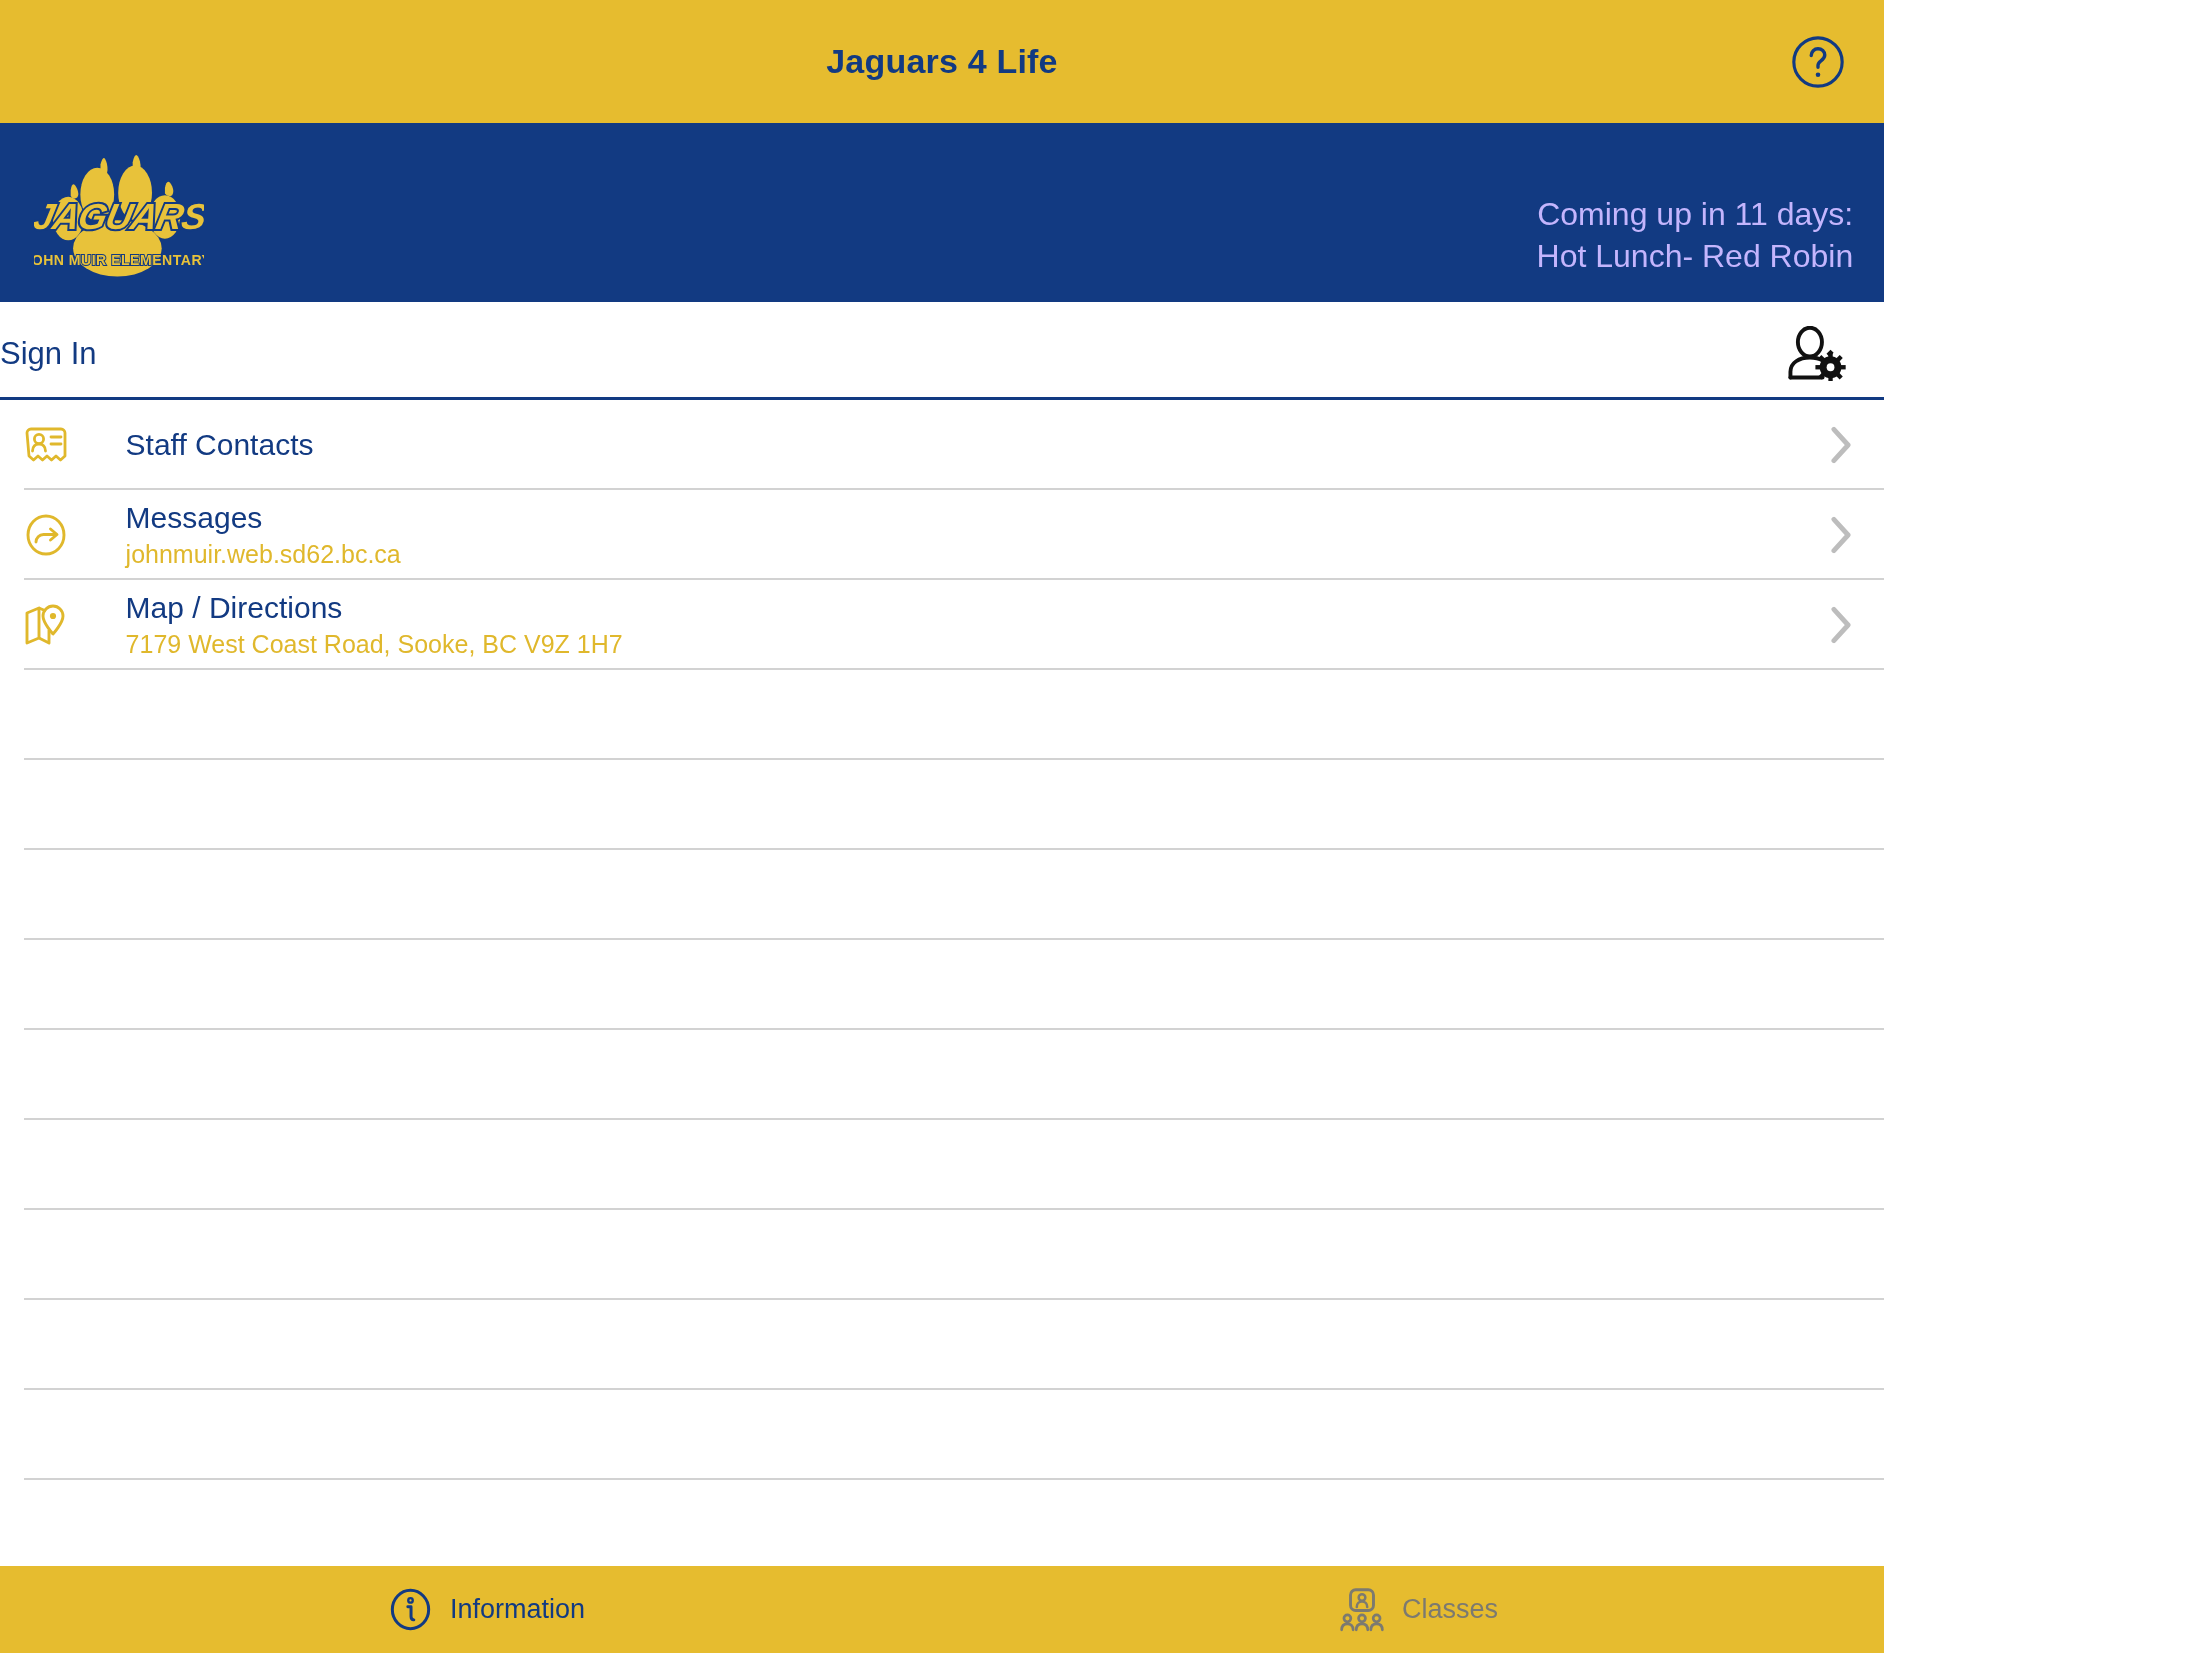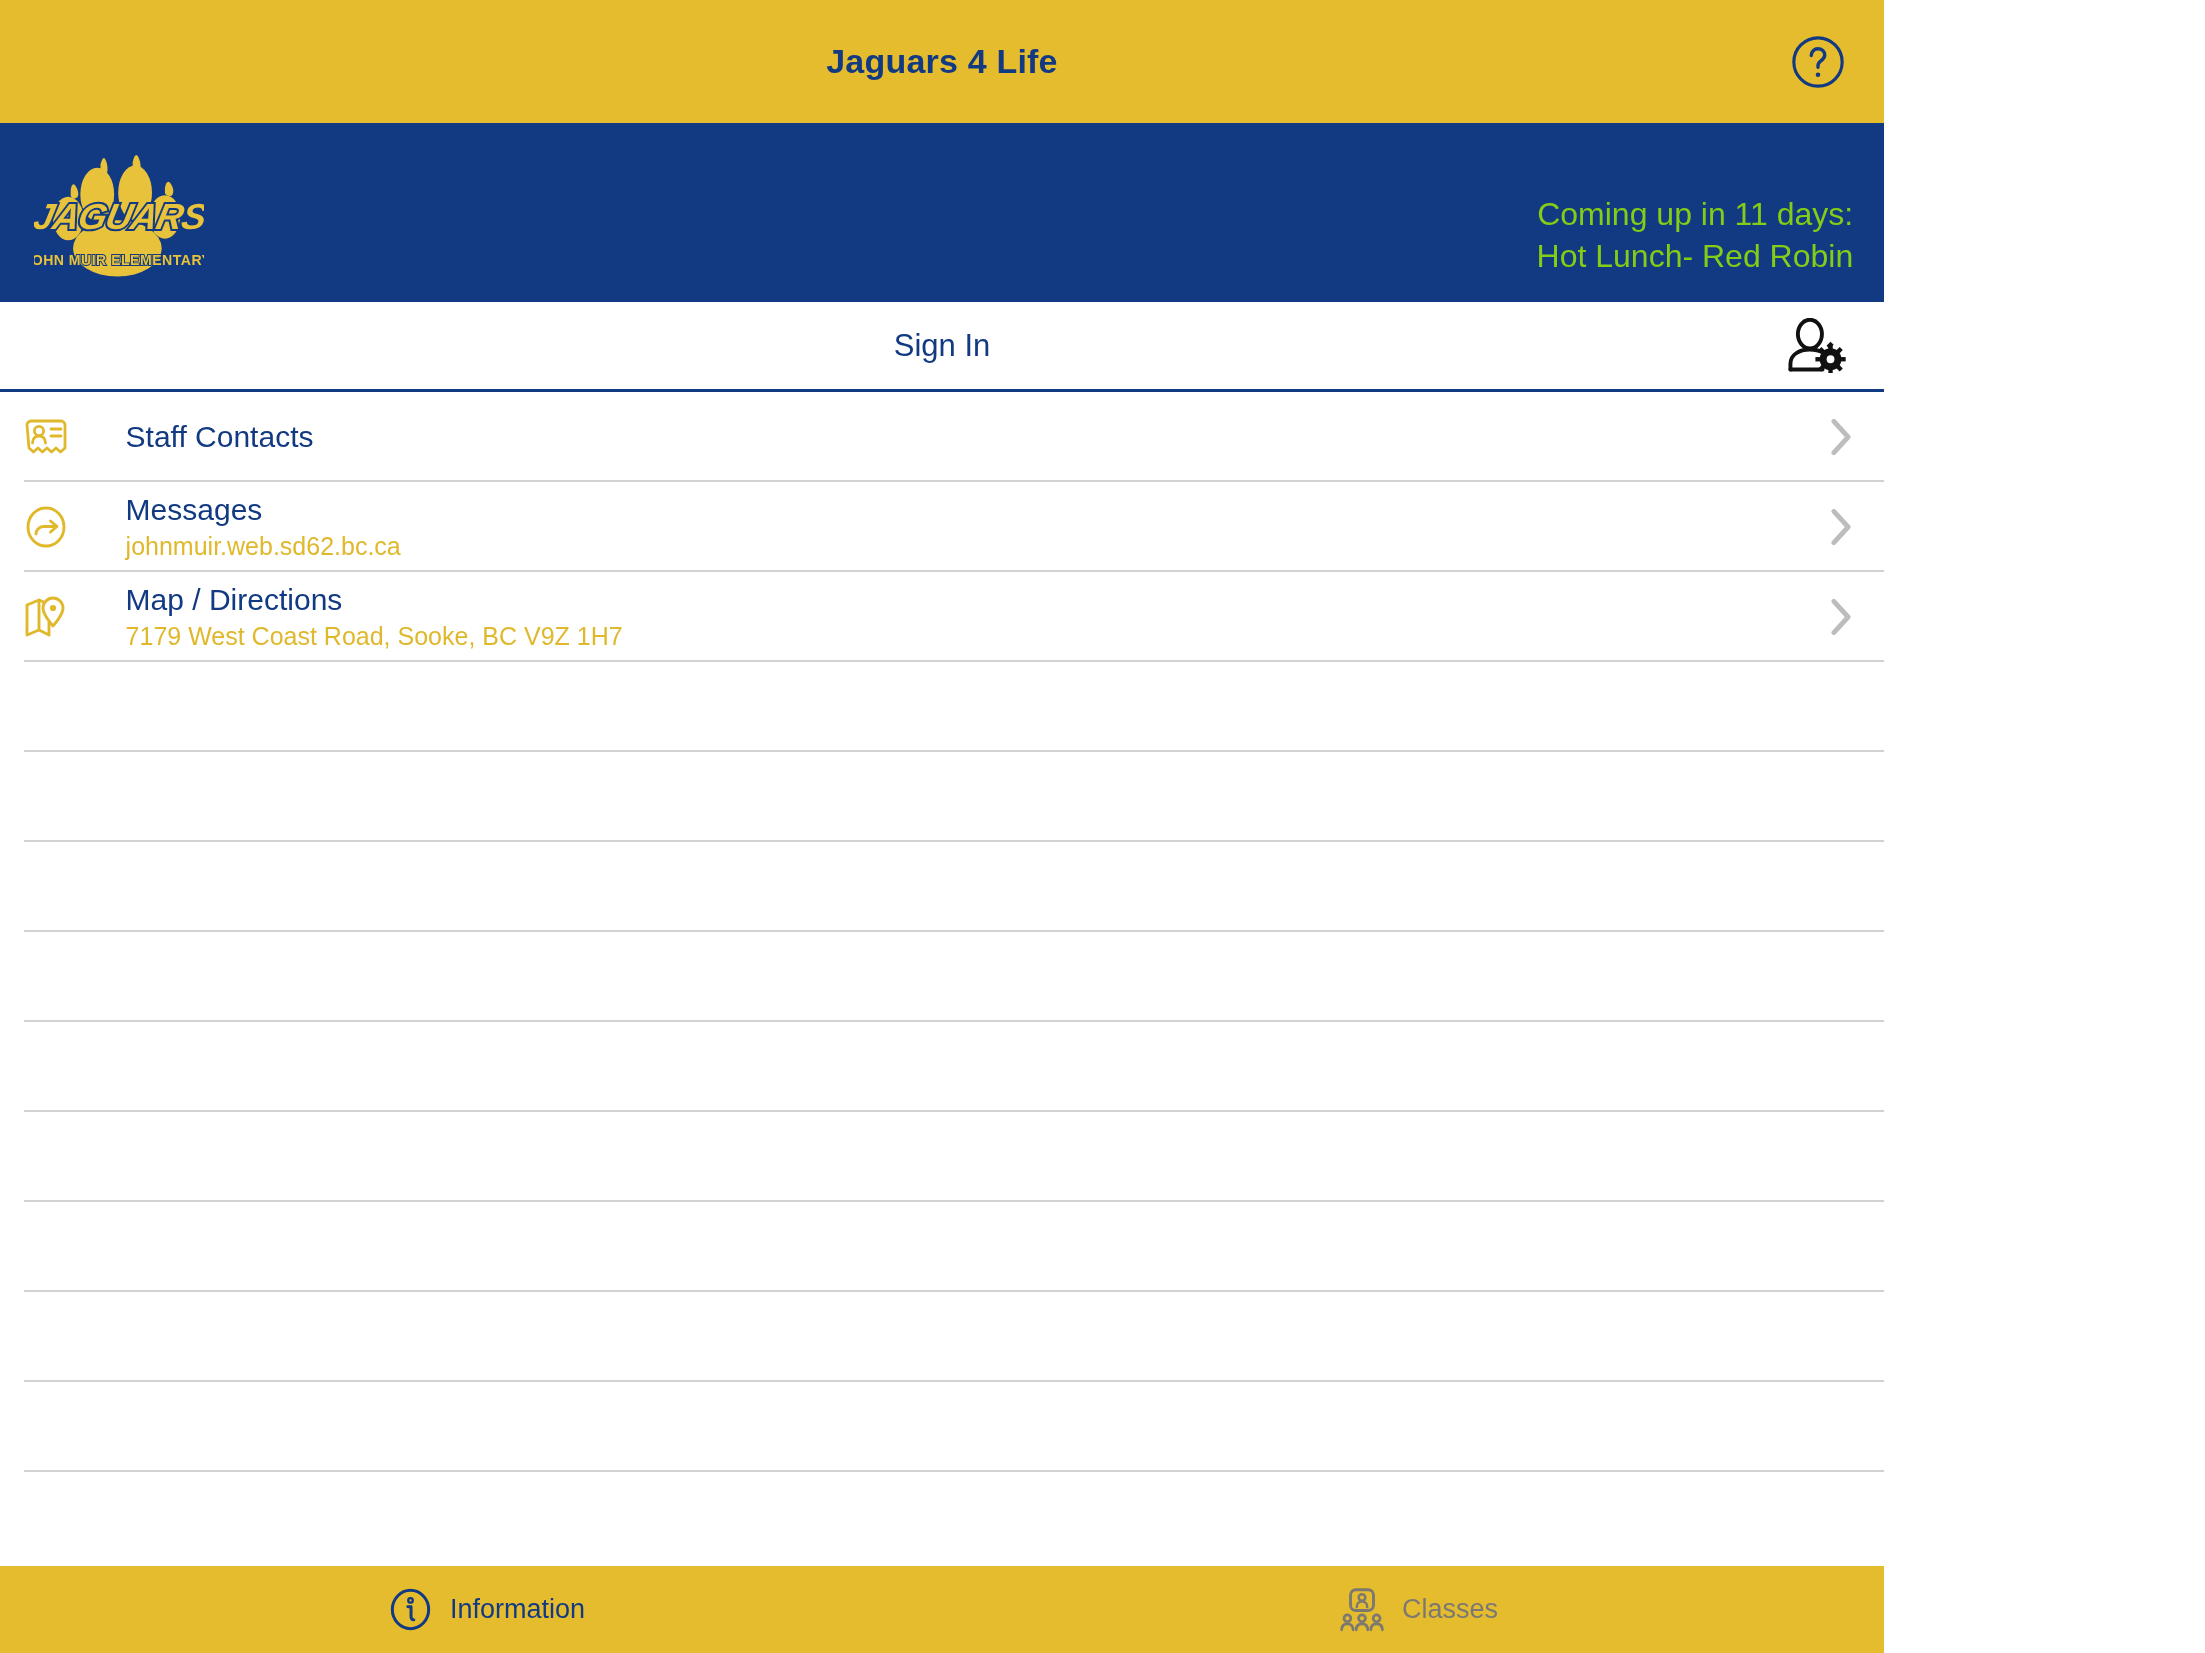--- a/index.html
+++ b/index.html
@@ -49,38 +49,39 @@
     position:relative;
   }
   .logo {
     width:170px; height:149px;
     margin-left:34px;
     position:relative;
     flex:0 0 auto;
   }
   .banner-right {
     text-align:right;
-    color:#84cc16;
+    color:#c4b5fd;
     font-size:32px;
     line-height:1.3;
     padding-right:4.8px;
     margin-top:46px;
   }
   .banner-right div { white-space:nowrap; }
 
   
   .signinbar {
     height:90px;
     background:#ffffff;
     border-bottom:3.2px solid #123a82;
     display:flex;
     align-items:center;
-    justify-content:center;
-    position:relative;
-    flex:0 0 auto;
+    justify-content:flex-start;
+    position:relative;
+    flex:0 0 auto;
+    margin-top:8px;
   }
   .signin-label {
     font-size:31px;
     color:#123a82;
   }
   .account-btn {
     position:absolute;
     right:36px;
     top:50%;
     transform:translateY(-50%);

